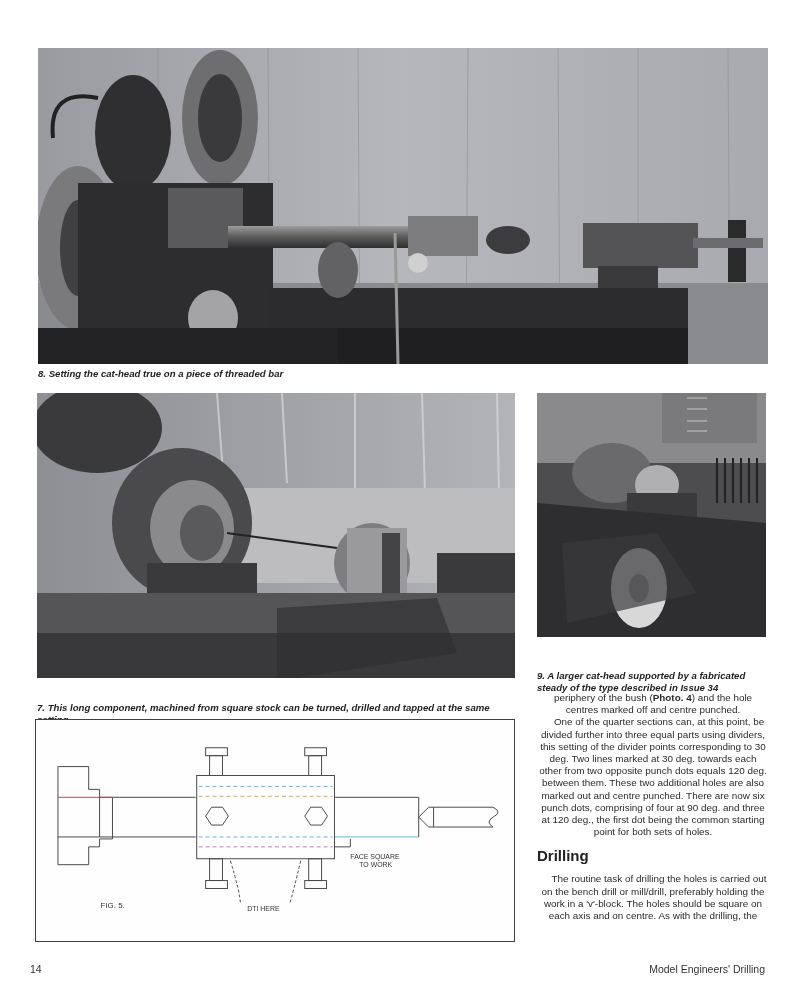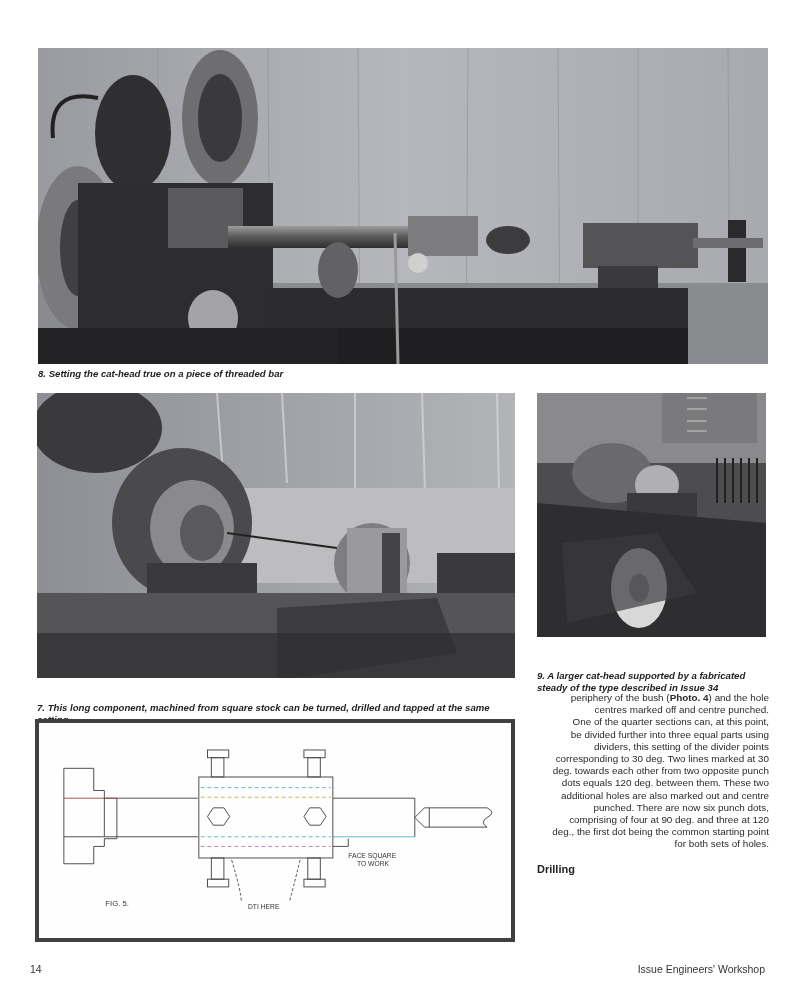--- a/index.html
+++ b/index.html
@@ -2,27 +2,27 @@
 <html><head>
 <meta charset="utf-8">
 <style>
   html, body { margin:0; padding:0; }
   body { width:800px; height:1000px; background:#ffffff; position:relative; overflow:hidden;
          font-family:"Liberation Sans", sans-serif; color:#1e1e1e; }
   .photo { position:absolute; overflow:hidden; background:#8f9095; }
   .photo svg { display:block; width:100%; height:100%; }
   .caption { position:absolute; font-family:"Liberation Sans", sans-serif; font-weight:bold; font-style:italic;
              font-size:9.6px; line-height:11.5px; color:#222; }
-  .figbox { position:absolute; left:35px; top:719px; width:480px; height:223px; border:4px solid #404040;
+  .figbox { position:absolute; left:35px; top:719px; width:480px; height:223px; border:1px solid #404040;
             background:#fefefe; box-sizing:border-box; }
   .figbox svg { display:block; width:100%; height:100%; }
   .col { position:absolute; left:537px; top:692px; width:232px; font-size:9.9px; line-height:12.2px; color:#2a2a2a; }
-  .col p { margin:0; text-align:right; }
-  .col p.indent { text-indent:12px;margin-left:12px; }
-  .col h2 { margin:10px 0 9px 0; font-size:11px; font-weight:bold; color:#222; line-height:16px; }
+  .col p { margin:0; text-align:center; }
+  .col p.indent { text-indent:12px; }
+  .col h2 { margin:10px 0 9px 0; font-size:15px; font-weight:bold; color:#222; line-height:16px; }
   .folio { position:absolute; top:963px; font-size:10.5px; color:#333; }
   .folio.left { left:30px; }
   .folio.right { right:35px; }
 </style>
 </head>
 <body>
 
 <div class="photo" style="left:38px; top:48px; width:730px; height:316px;">
   <svg viewBox="0 0 730 316" preserveAspectRatio="none">
     <defs>
@@ -194,16 +194,17 @@
     <text x="325" y="148" font-family="Liberation Sans, sans-serif" font-size="7" fill="#333">TO WORK</text>
     <text x="212" y="193" font-family="Liberation Sans, sans-serif" font-size="7" fill="#333">DTI HERE</text>
     <text x="64" y="190" font-family="Liberation Sans, sans-serif" font-size="8" fill="#333">FIG. 5.</text>
   </svg>
 </div>
 
 <div class="col">
   <p><span>periphery of the bush (</span><b>Photo. 4</b><span>) and the hole centres marked off and centre punched.</span></p>
   <p class="indent">One of the quarter sections can, at this point, be divided further into three equal parts using dividers, this setting of the divider points corresponding to 30 deg. Two lines marked at 30 deg. towards each other from two opposite punch dots equals 120 deg. between them. These two additional holes are also marked out and centre punched. There are now six punch dots, comprising of four at 90 deg. and three at 120 deg., the first dot being the common starting point for both sets of holes.</p>
   <h2>Drilling</h2>
+  <p class="indent">The routine task of drilling the holes is carried out on the bench drill or mill/drill, preferably holding the work in a 'v'-block. The holes should be square on each axis and on centre. As with the drilling, the</p>
 </div>
 
 <div class="folio left">14</div>
-<div class="folio right">Issue Engineers' Workshop</div>
+<div class="folio right">Model Engineers' Drilling</div>
 
 </body></html>

